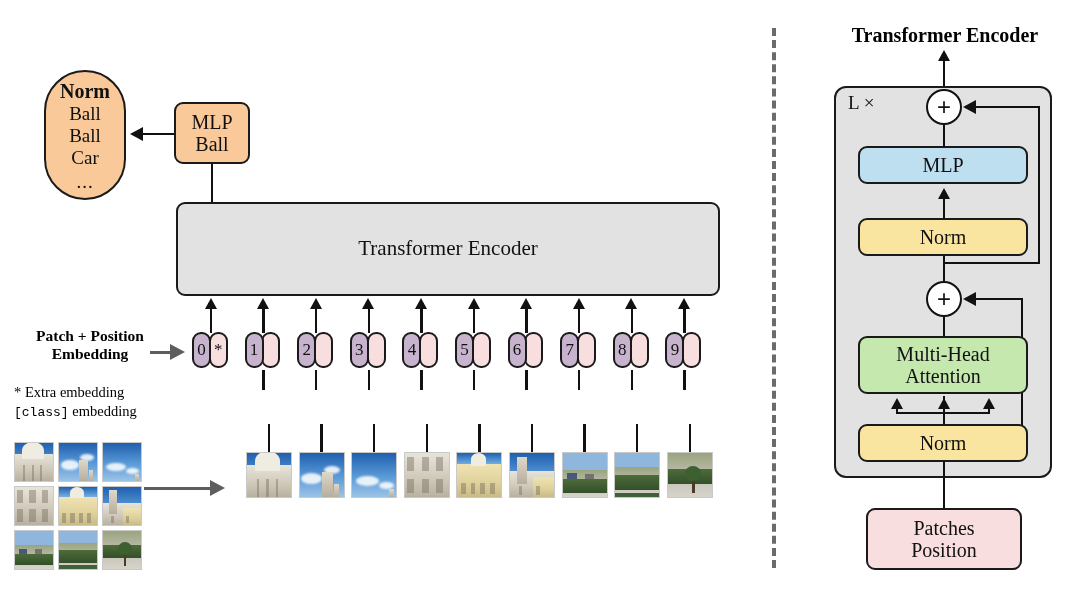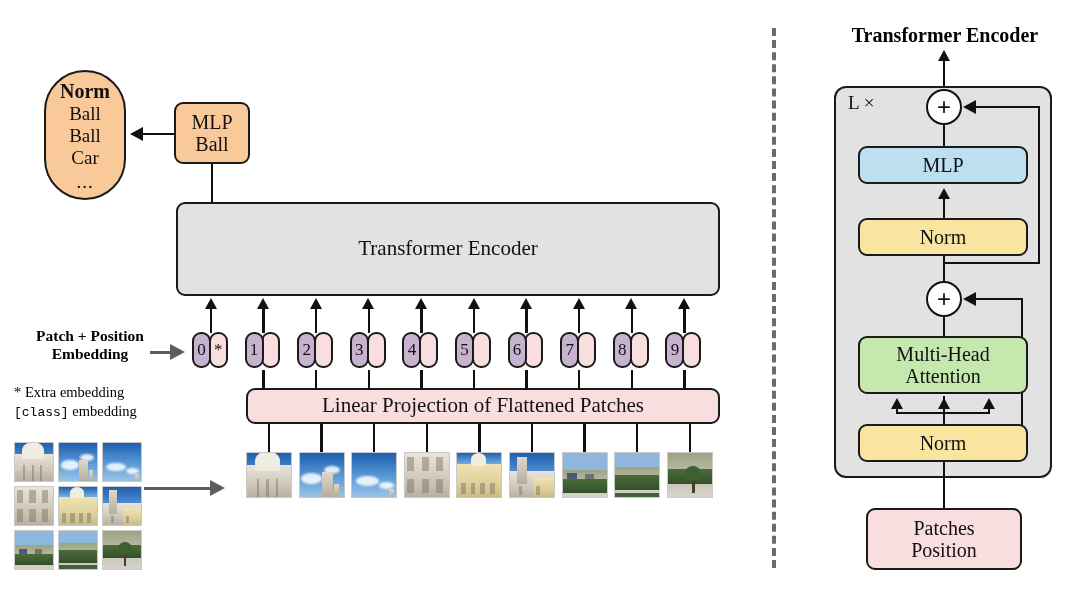--- a/index.html
+++ b/index.html
@@ -326,23 +326,20 @@
   <div class="abs gray-line" style="left:150px; top:351px; width:22px;"></div>
   <div class="abs arrow-right-gray" style="left:170px; top:344px;"></div>
 
   <div class="abs note" style="left:14px; top:383px;">
     <div>* Extra embedding</div>
     <div>
       <span class="mono">[class]</span><span> embedding</span>
     </div>
   </div>
 
-  <div class="abs box soft" id="linear-proj" style="left:246px; top:388px; width:474px; height:36px;">
-    <span>Linear Projection of Flattened Patches</span>
-  </div>
 
   <div id="proj-top-stubs">
       <div class="abs vline" style="left: 262.4px; top: 370px; height: 20px;"></div>
       <div class="abs vline" style="left: 315px; top: 370px; height: 20px;"></div>
       <div class="abs vline" style="left: 367.6px; top: 370px; height: 20px;"></div>
       <div class="abs vline" style="left: 420.2px; top: 370px; height: 20px;"></div>
       <div class="abs vline" style="left: 472.8px; top: 370px; height: 20px;"></div>
       <div class="abs vline" style="left: 525.4px; top: 370px; height: 20px;"></div>
       <div class="abs vline" style="left: 578px; top: 370px; height: 20px;"></div>
       <div class="abs vline" style="left: 630.6px; top: 370px; height: 20px;"></div>

